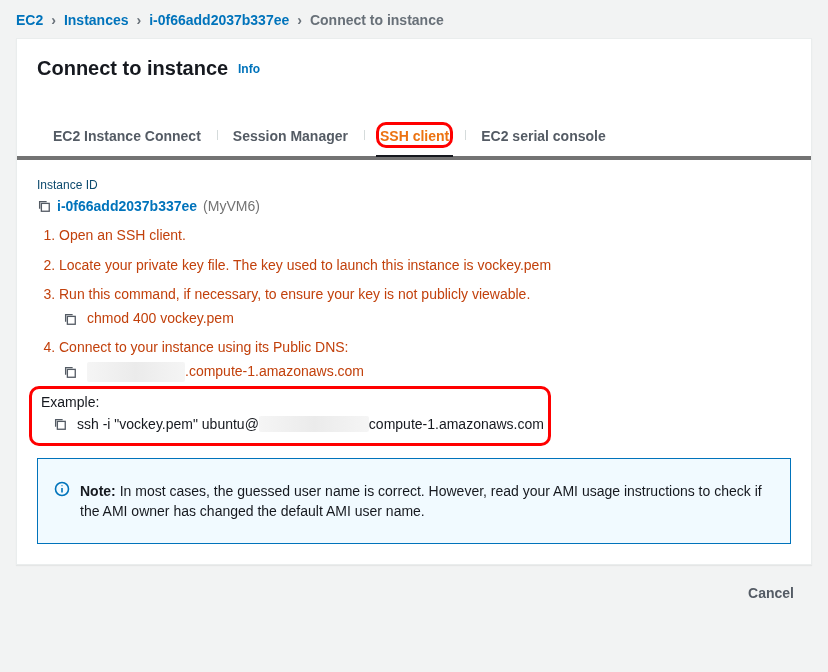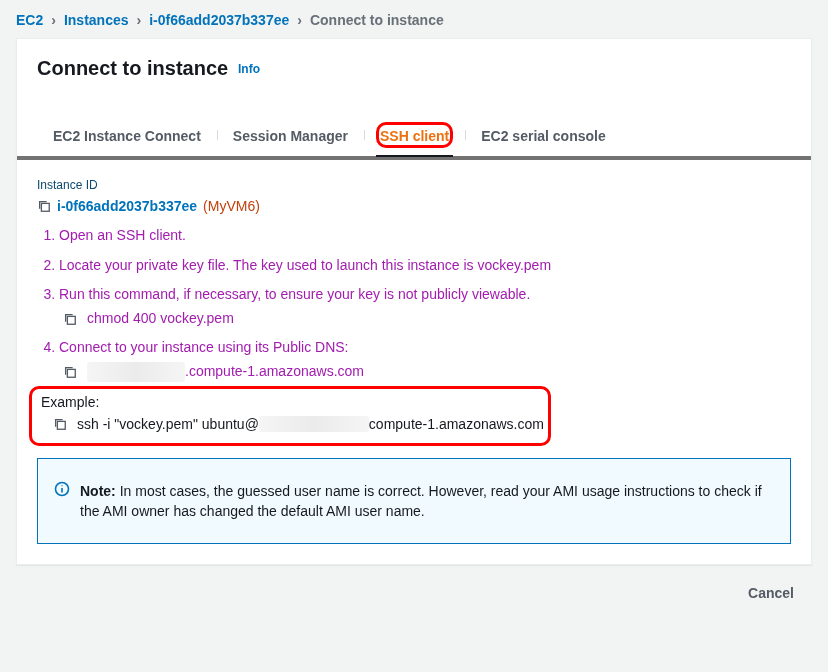--- a/index.html
+++ b/index.html
@@ -119,30 +119,30 @@
       align-items: center;
       justify-content: center;
       cursor: pointer;
     }
     .copy-icon svg { width: 14px; height: 14px; }
     .instance-link {
       color: #0073bb;
       font-weight: 700;
       text-decoration: none;
     }
-    .id-name { color: #c2410c; }
+    .id-name { color: #737373; }
     ol.steps {
       list-style: decimal;
       padding-left: 22px;
       margin-top: 6px;
     }
     ol.steps li {
       margin-bottom: 10px;
       line-height: 1.4;
-      color: #a21caf;
+      color: #c2410c;
     }
     .cmd-row {
       display: flex;
       align-items: center;
       gap: 10px;
       margin-top: 4px;
       margin-left: 4px;
     }
     .example-block {
       margin-top: 10px;

